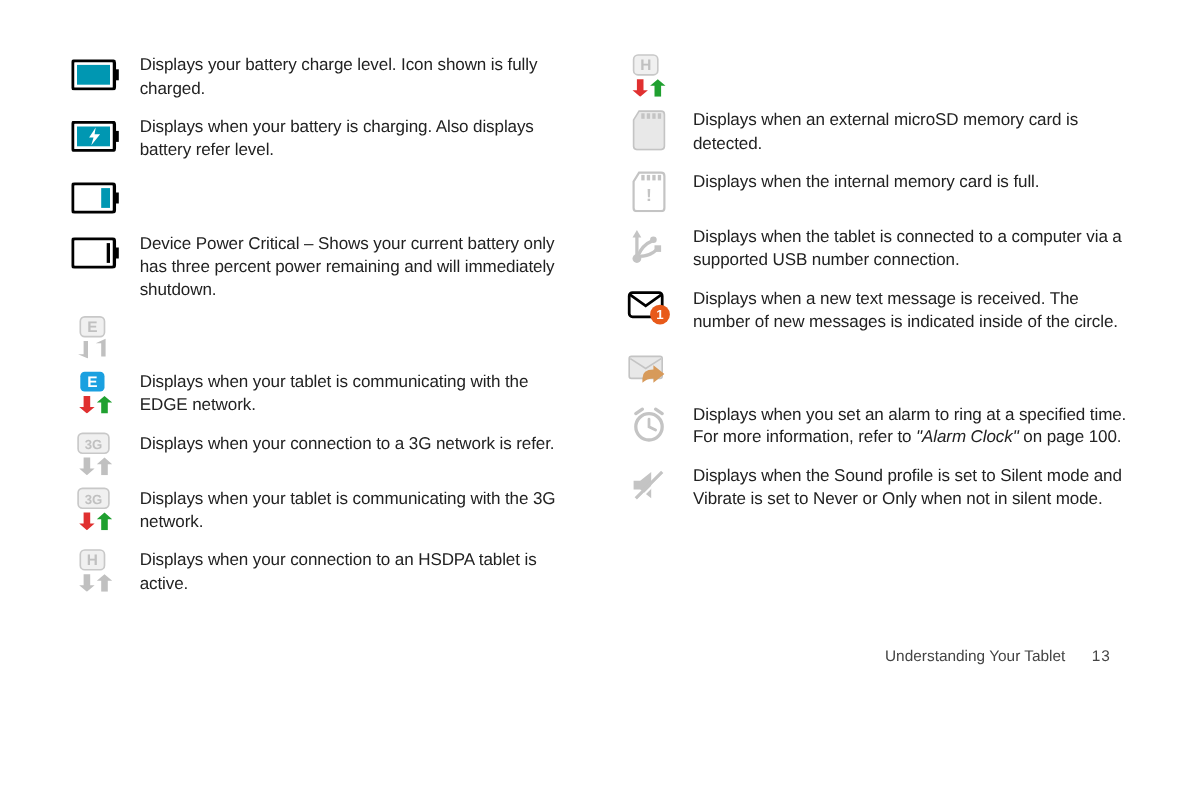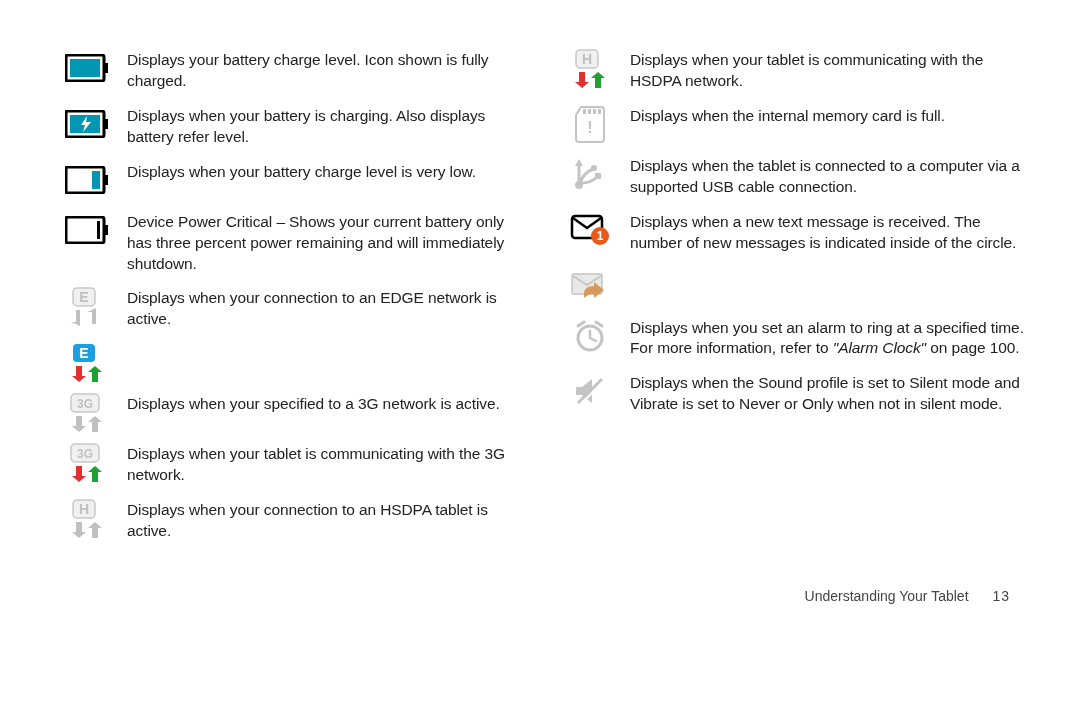--- a/index.html
+++ b/index.html
@@ -87,21 +87,20 @@
       </div>
 
       <div class="row">
         <div class="icon">
           <svg width="44" height="28" viewBox="0 0 44 28">
             <rect x="1" y="1" width="38" height="26" rx="2" fill="none" stroke="#000" stroke-width="3"></rect>
             <rect x="39" y="9" width="4" height="10" fill="#000"></rect>
             <rect x="27" y="5" width="8" height="18" fill="#0097b2"></rect>
           </svg>
         </div>
-        <div class="desc">Displays when your battery charge level is very low.</div>
       </div>
 
       <div class="row">
         <div class="icon">
           <svg width="44" height="28" viewBox="0 0 44 28">
             <rect x="1" y="1" width="38" height="26" rx="2" fill="none" stroke="#000" stroke-width="3"></rect>
             <rect x="39" y="9" width="4" height="10" fill="#000"></rect>
             <rect x="32" y="5" width="3" height="18" fill="#000"></rect>
           </svg>
         </div>
@@ -110,44 +109,44 @@
 
       <div class="row">
         <div class="icon">
           <svg width="36" height="40" viewBox="0 0 36 40">
             <rect x="4" y="2" width="22" height="18" rx="4" fill="#f0f0f0" stroke="#c8c8c8" stroke-width="1.5"></rect>
             <text x="15" y="16" font-family="Arial" font-weight="bold" font-size="14" fill="#c0c0c0" text-anchor="middle">E</text>
             <path d="M4 24 L4 36 L-1 36 L8 40 L8 24 Z" fill="#c0c0c0" transform="translate(3,0)"></path>
             <path d="M20 40 L20 28 L15 28 L24 24 L24 40 Z" fill="#c0c0c0" transform="translate(3,-2)"></path>
           </svg>
         </div>
-        <div class="desc">Displays when your connection to an EDGE network is active.</div>
       </div>
 
       <div class="row">
         <div class="icon">
           <svg width="36" height="40" viewBox="0 0 36 40">
             <rect x="4" y="2" width="22" height="18" rx="4" fill="#1aa0e0"></rect>
             <text x="15" y="16" font-family="Arial" font-weight="bold" font-size="14" fill="#fff" text-anchor="middle">E</text>
             <path d="M7 24 L7 34 L3 34 L10 40 L17 34 L13 34 L13 24 Z" fill="#e03030"></path>
             <path d="M23 40 L23 30 L19 30 L26 24 L33 30 L29 30 L29 40 Z" fill="#20a030"></path>
           </svg>
         </div>
+        <div class="desc">Displays when your tablet is communicating with the EDGE network.</div>
       </div>
 
       <div class="row">
         <div class="icon">
           <svg width="36" height="40" viewBox="0 0 36 40">
             <rect x="2" y="2" width="28" height="18" rx="4" fill="#f0f0f0" stroke="#c8c8c8" stroke-width="1.5"></rect>
             <text x="16" y="16" font-family="Arial" font-weight="bold" font-size="12" fill="#c0c0c0" text-anchor="middle">3G</text>
             <path d="M7 24 L7 34 L3 34 L10 40 L17 34 L13 34 L13 24 Z" fill="#c0c0c0"></path>
             <path d="M23 40 L23 30 L19 30 L26 24 L33 30 L29 30 L29 40 Z" fill="#c0c0c0"></path>
           </svg>
         </div>
-        <div class="desc">Displays when your specified to a 3G network is active.</div>
+        <div class="desc">Displays when your connection to a 3G network is refer.</div>
       </div>
 
       <div class="row">
         <div class="icon">
           <svg width="36" height="40" viewBox="0 0 36 40">
             <rect x="2" y="2" width="28" height="18" rx="4" fill="#f0f0f0" stroke="#c8c8c8" stroke-width="1.5"></rect>
             <text x="16" y="16" font-family="Arial" font-weight="bold" font-size="12" fill="#c0c0c0" text-anchor="middle">3G</text>
             <path d="M7 24 L7 34 L3 34 L10 40 L17 34 L13 34 L13 24 Z" fill="#e03030"></path>
             <path d="M23 40 L23 30 L19 30 L26 24 L33 30 L29 30 L29 40 Z" fill="#20a030"></path>
           </svg>
@@ -173,23 +172,34 @@
 
       <div class="row">
         <div class="icon">
           <svg width="36" height="40" viewBox="0 0 36 40">
             <rect x="4" y="2" width="22" height="18" rx="4" fill="#f0f0f0" stroke="#c8c8c8" stroke-width="1.5"></rect>
             <text x="15" y="16" font-family="Arial" font-weight="bold" font-size="14" fill="#c0c0c0" text-anchor="middle">H</text>
             <path d="M7 24 L7 34 L3 34 L10 40 L17 34 L13 34 L13 24 Z" fill="#e03030"></path>
             <path d="M23 40 L23 30 L19 30 L26 24 L33 30 L29 30 L29 40 Z" fill="#20a030"></path>
           </svg>
         </div>
-        <div class="desc">Displays when your tablet is communicating with the HSDPA network.</div>
-      </div>
-
+      </div>
+
+      <div class="row">
+        <div class="icon">
+          <svg width="34" height="38" viewBox="0 0 34 38">
+            <path d="M8 2 L28 2 Q31 2 31 5 L31 34 Q31 37 28 37 L6 37 Q3 37 3 34 L3 10 Z" fill="#e8e8e8" stroke="#c4c4c4" stroke-width="1.5"></path>
+            <rect x="10" y="4" width="3" height="5" fill="#c4c4c4"></rect>
+            <rect x="15" y="4" width="3" height="5" fill="#c4c4c4"></rect>
+            <rect x="20" y="4" width="3" height="5" fill="#c4c4c4"></rect>
+            <rect x="25" y="4" width="3" height="5" fill="#c4c4c4"></rect>
+          </svg>
+        </div>
+        <div class="desc">Displays when an external microSD memory card is detected.</div>
+      </div>
 
       <div class="row">
         <div class="icon">
           <svg width="34" height="38" viewBox="0 0 34 38">
             <path d="M8 2 L28 2 Q31 2 31 5 L31 34 Q31 37 28 37 L6 37 Q3 37 3 34 L3 10 Z" fill="none" stroke="#c4c4c4" stroke-width="2"></path>
             <rect x="10" y="4" width="3" height="5" fill="#c4c4c4"></rect>
             <rect x="15" y="4" width="3" height="5" fill="#c4c4c4"></rect>
             <rect x="20" y="4" width="3" height="5" fill="#c4c4c4"></rect>
             <rect x="25" y="4" width="3" height="5" fill="#c4c4c4"></rect>
             <text x="17" y="28" font-family="Arial" font-size="16" fill="#c4c4c4" text-anchor="middle" font-weight="bold">!</text>
@@ -203,21 +213,21 @@
           <svg width="38" height="38" viewBox="0 0 38 38">
             <circle cx="8" cy="30" r="4" fill="#c4c4c4"></circle>
             <path d="M8 30 Q12 18 22 14" stroke="#c4c4c4" stroke-width="3" fill="none"></path>
             <path d="M10 28 Q20 28 26 22" stroke="#c4c4c4" stroke-width="3" fill="none"></path>
             <path d="M8 30 L8 10" stroke="#c4c4c4" stroke-width="3" fill="none"></path>
             <path d="M8 4 L4 11 L12 11 Z" fill="#c4c4c4"></path>
             <circle cx="23" cy="13" r="3" fill="#c4c4c4"></circle>
             <rect x="24" y="18" width="6" height="6" fill="#c4c4c4"></rect>
           </svg>
         </div>
-        <div class="desc">Displays when the tablet is connected to a computer via a supported USB cable connection.</div>
+        <div class="desc">Displays when the tablet is connected to a computer via a supported USB number connection.</div>
       </div>
 
       <div class="row">
         <div class="icon">
           <svg width="40" height="36" viewBox="0 0 40 36">
             <rect x="2" y="4" width="30" height="22" rx="3" fill="#fff" stroke="#000" stroke-width="2.5"></rect>
             <path d="M3 6 L17 16 L31 6" fill="none" stroke="#000" stroke-width="2.5"></path>
             <circle cx="30" cy="24" r="9" fill="#e85a1a"></circle>
             <text x="30" y="28" font-family="Arial" font-size="12" font-weight="bold" fill="#fff" text-anchor="middle">1</text>
           </svg>

